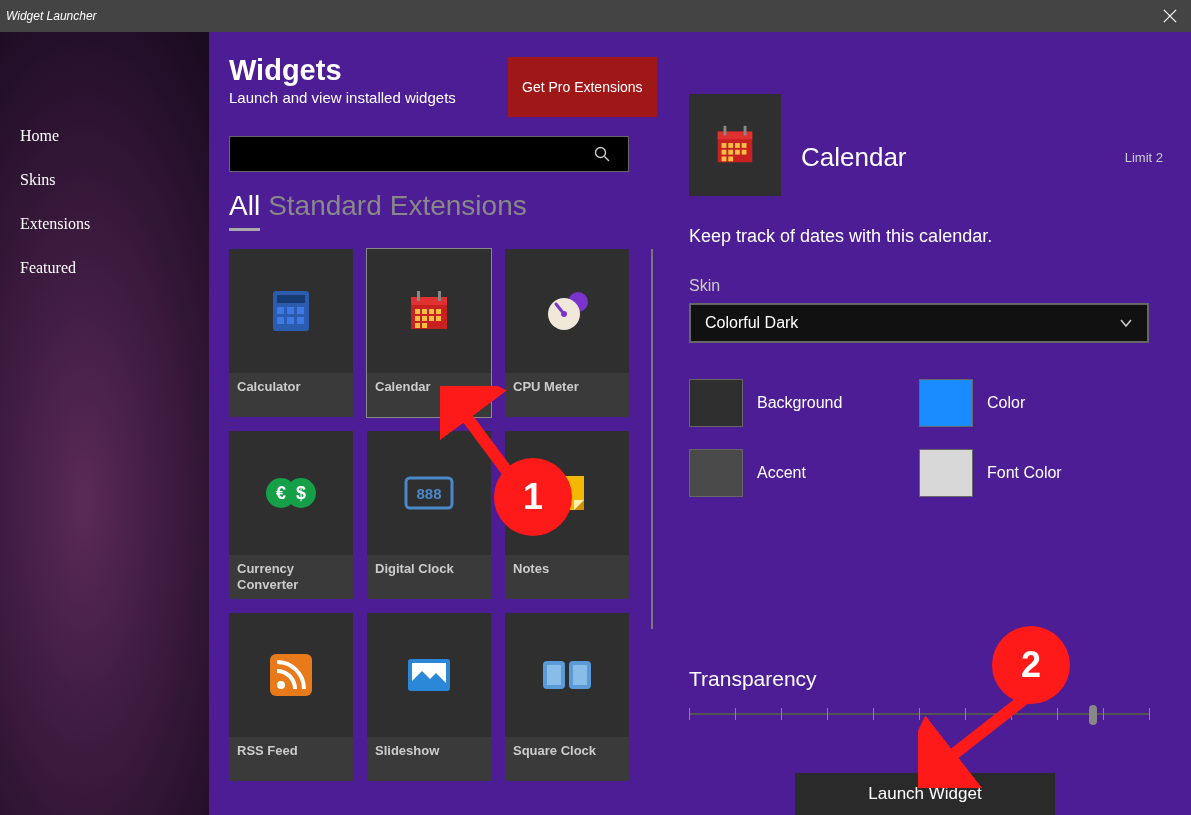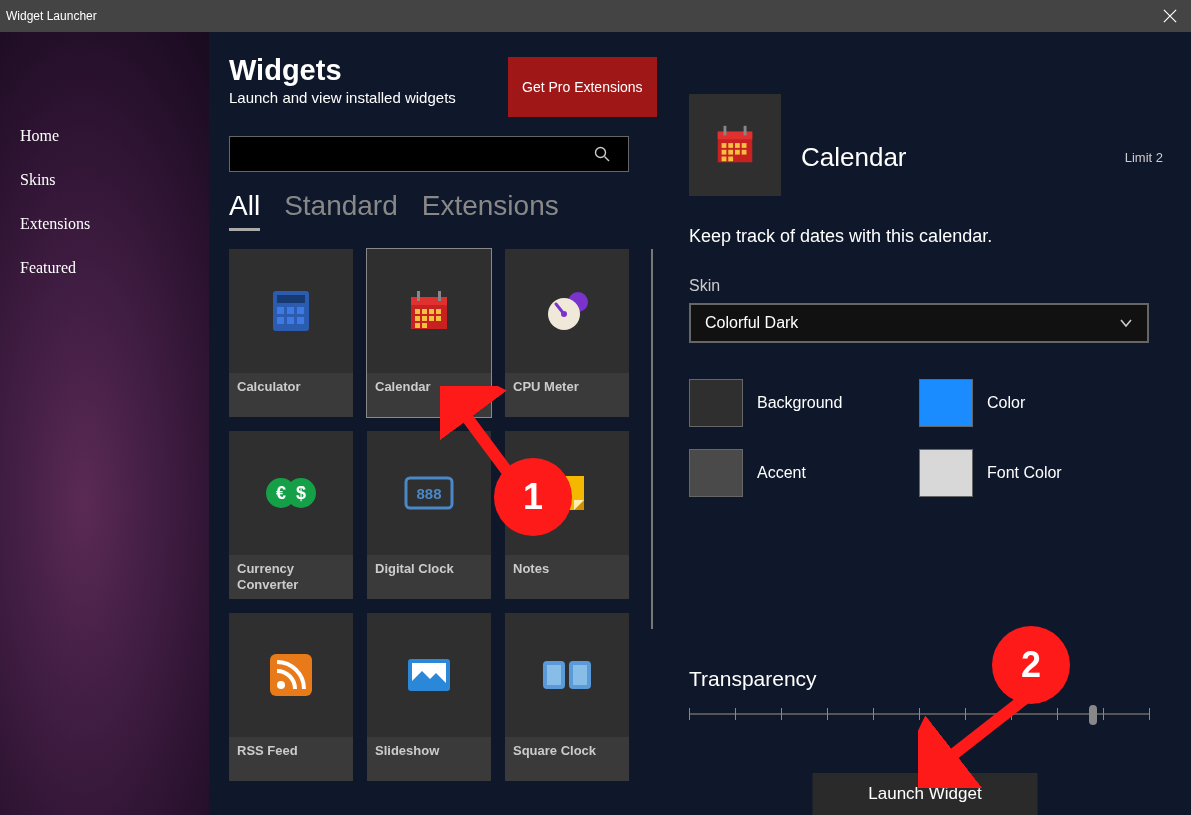--- a/index.html
+++ b/index.html
@@ -1,29 +1,29 @@
 <!DOCTYPE html>
 <html><head>
 <meta charset="utf-8">
 <style>
 * { margin:0; padding:0; box-sizing:border-box; font-family:"Segoe UI",Arial,sans-serif; }
 body { width:1191px; height:815px; background:#000; overflow:hidden; position:relative; }
-.titlebar { height:32px; background:#444; color:#fff; font-size:12px; display:flex; align-items:center; padding-left:6px; position:relative; }
+.titlebar { height:32px; background:#444; color:#fff; font-size:12px; display:flex; align-items:center; padding-left:6px; position:relative;font-style:italic; }
 .titlebar .close { position:absolute; right:12px; top:7px; width:18px; height:18px; display:flex; align-items:center; justify-content:center; cursor:pointer; }
 .main { display:flex; height:783px; }
 .sidebar { width:209px; height:100%; background:radial-gradient(ellipse 160% 120% at 40% 60%, #5a2a55 0%, #3b1a3e 28%, #1f0d25 55%, #0c0612 80%, #000 100%); padding-top:82px; }
 .nav-item { color:#fff; font-size:16px; padding:13px 20px; cursor:pointer; font-weight:400;font-family:Liberation Serif, serif; }
-.content { flex:1; background:#0f172a; display:flex; }
+.content { flex:1; background:#4c1d95; display:flex; }
 .left-col { width:450px; padding:22px 20px 0 20px; position:relative; }
 .page-title { color:#fff; font-size:29px; font-weight:600; }
 .page-sub { color:#fff; font-size:15px; margin-top:2px; }
 .pro-btn { position:absolute; left:508px; top:57px; background:#a01717; color:#fff; font-size:14px; padding:22px 14px; border:none; cursor:pointer; }
 .search-box { margin-top:30px; width:400px; height:36px; border:1px solid #666; background:#000; display:flex; align-items:center; justify-content:flex-end; padding-right:18px; }
 .search-box svg { width:16px; height:16px; }
-.tabs { margin-top:18px; display:flex; gap:24px; align-items:baseline; }
+.tabs { margin-top:18px; display:flex; gap:8px; align-items:baseline; }
 .tab { color:#888; font-size:28px; font-weight:300; cursor:pointer; padding-bottom:6px; }
 .tab.active { color:#fff; border-bottom:3px solid #aaa; }
 .grid { margin-top:18px; display:grid; grid-template-columns:repeat(3,124px); gap:14px 14px; position:relative; }
 .grid::after { content:""; position:absolute; right:-14px; top:0; height:380px; width:2px; background:#777; }
 .tile { width:124px; height:168px; background:#2f2f2f; cursor:pointer; display:flex; flex-direction:column; }
 .tile.selected { outline:1px solid #888; }
 .tile-icon { flex:0 0 124px; display:flex; align-items:center; justify-content:center; background:#2f2f2f; }
 .tile-label { flex:1; background:#3a3a3a; color:#ccc; font-size:13px; font-weight:600; padding:6px 8px; line-height:1.2; }
 .right-col { flex:1; padding:22px 28px 0 30px; position:relative; }
 .detail-hdr { display:flex; gap:20px; align-items:flex-start; margin-top:40px; }
@@ -36,21 +36,21 @@
 .select-box { margin-top:8px; width:460px; height:40px; border:2px solid #666; background:#111; color:#fff; font-size:16px; display:flex; align-items:center; justify-content:space-between; padding:0 14px; cursor:pointer;gap:40px; }
 .swatches { margin-top:36px; display:grid; grid-template-columns:repeat(2,230px); row-gap:22px; }
 .swatch-row { display:flex; align-items:center; gap:14px; }
 .swatch { width:54px; height:48px; border:1px solid #666; cursor:pointer; }
 .swatch-label { color:#fff; font-size:16px; }
 .transp-label { color:#fff; font-size:21px; margin-top:170px; }
 .slider { width:460px; height:24px; margin-top:12px; position:relative; }
 .slider-track { position:absolute; left:0; right:0; top:10px; height:2px; background:#555; }
 .slider-tick { position:absolute; top:5px; width:1px; height:12px; background:#888; }
 .slider-thumb { position:absolute; top:2px; width:8px; height:20px; background:#888; border-radius:4px; cursor:pointer; }
-.launch-btn { position:absolute; left:50%; transform:translateX(-50%); bottom:0; width:225px; height:42px; background:#2a2a2a; color:#fff; font-size:17px; border:none; cursor:pointer; }
+.launch-btn { position:absolute; left:50%; transform:translateX(-50%); bottom:0; width:260px; height:42px; background:#2a2a2a; color:#fff; font-size:17px; border:none; cursor:pointer; }
 .anno-circle { position:absolute; width:78px; height:78px; border-radius:50%; background:#ff1a1a; color:#fff; font-size:36px; font-weight:700; display:flex; align-items:center; justify-content:center; z-index:50; box-shadow:0 0 0 0 #fff; border:4px solid #fff0; }
 .anno-arrow1 { position:absolute; z-index:49; }
 .anno-arrow2 { position:absolute; z-index:49; }
 </style>
 </head>
 <body>
 
 <div class="titlebar">
   <span>Widget Launcher</span>
   <div class="close">

